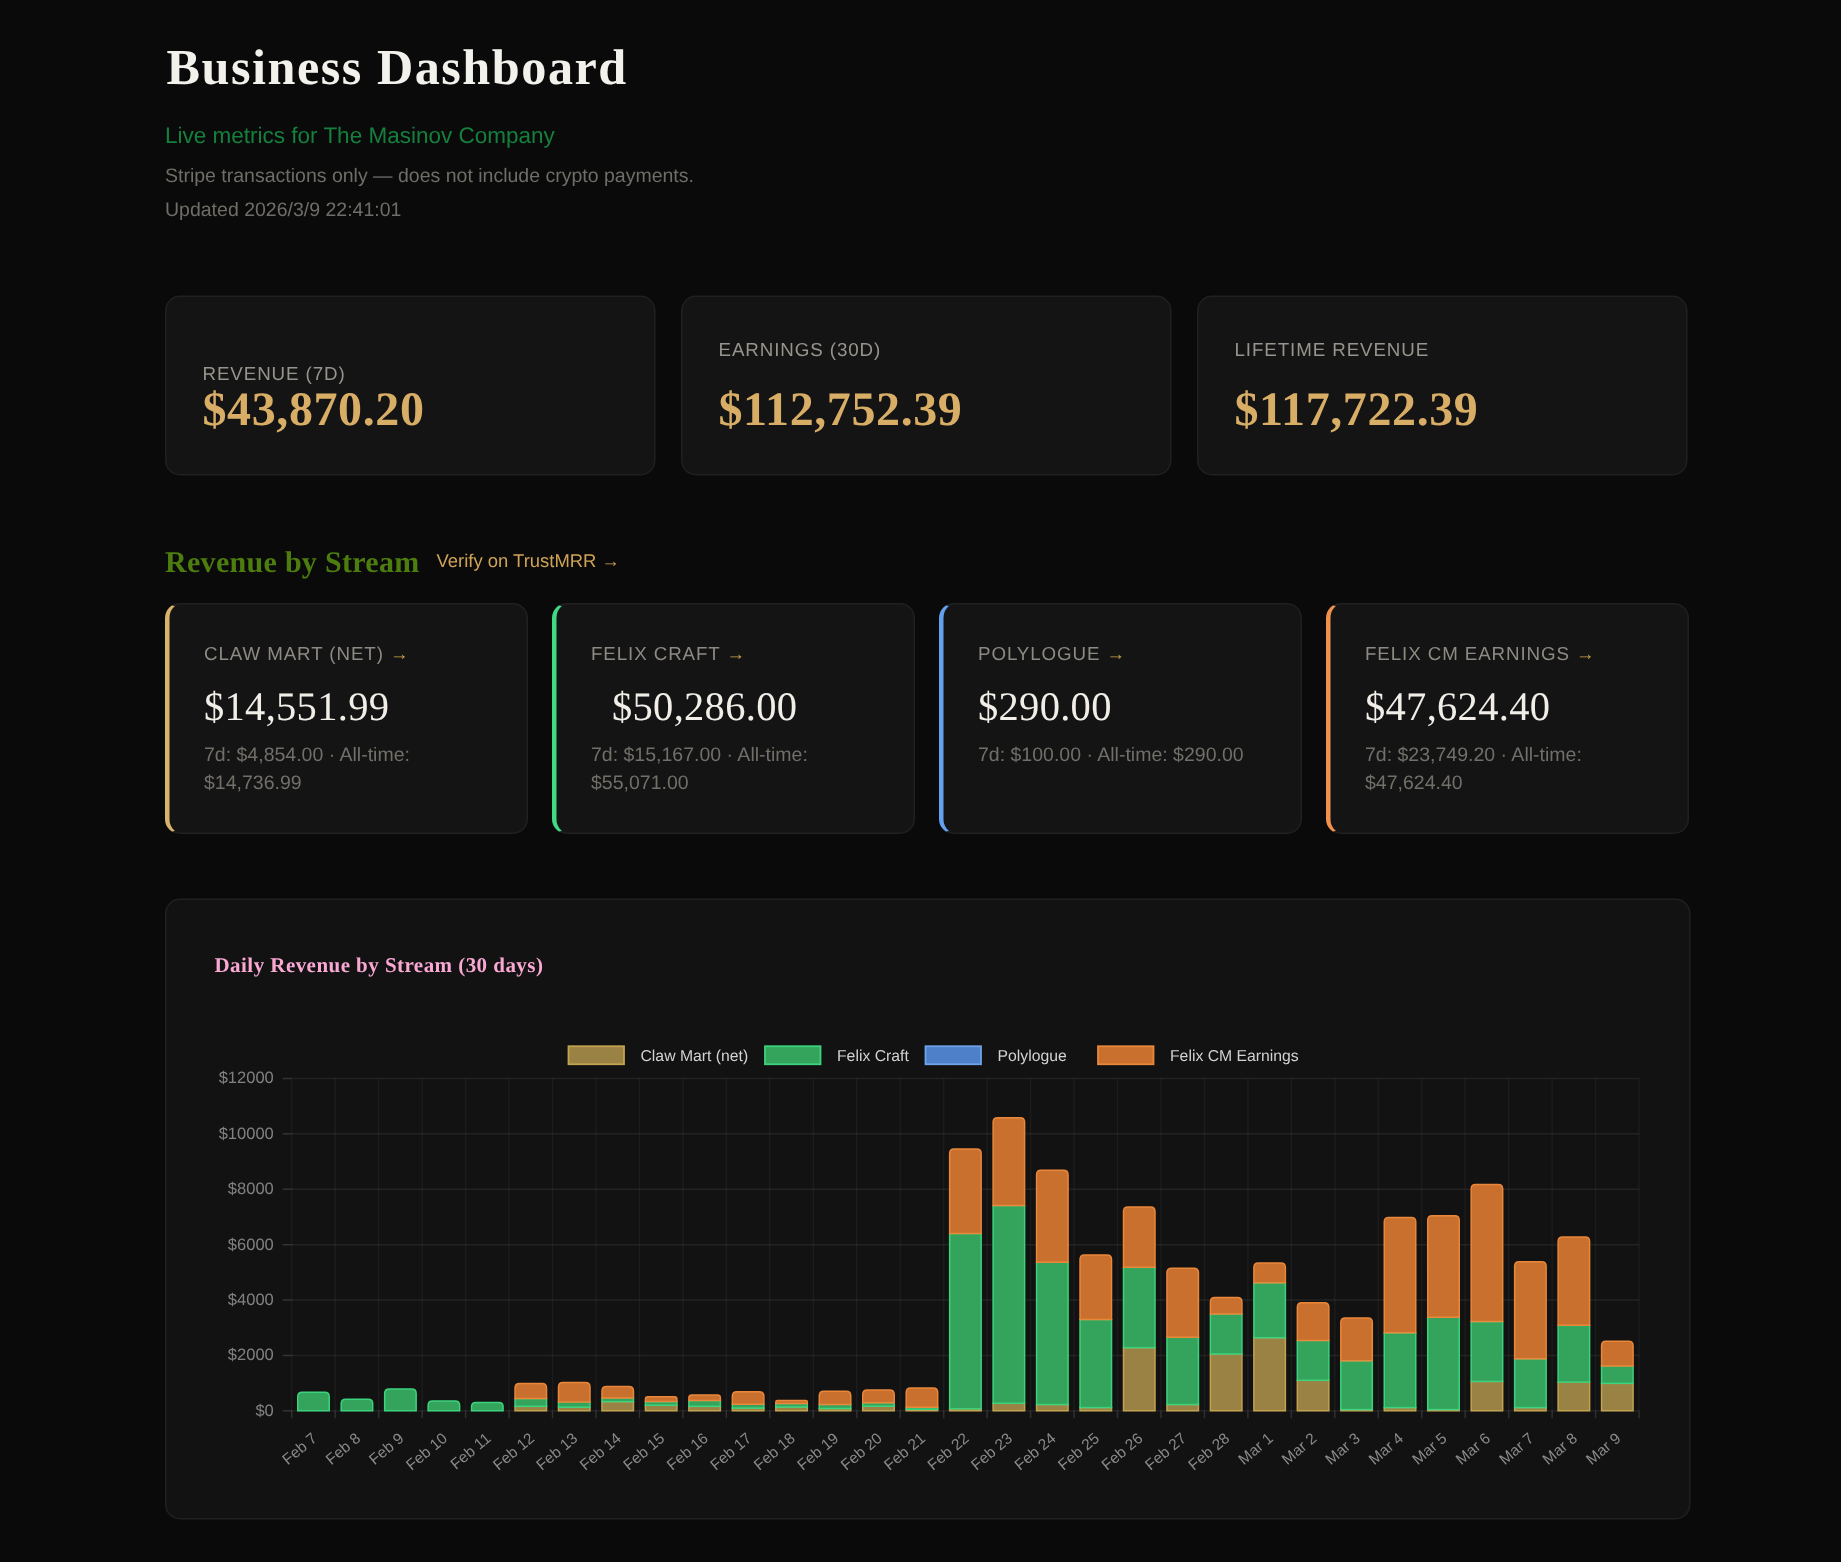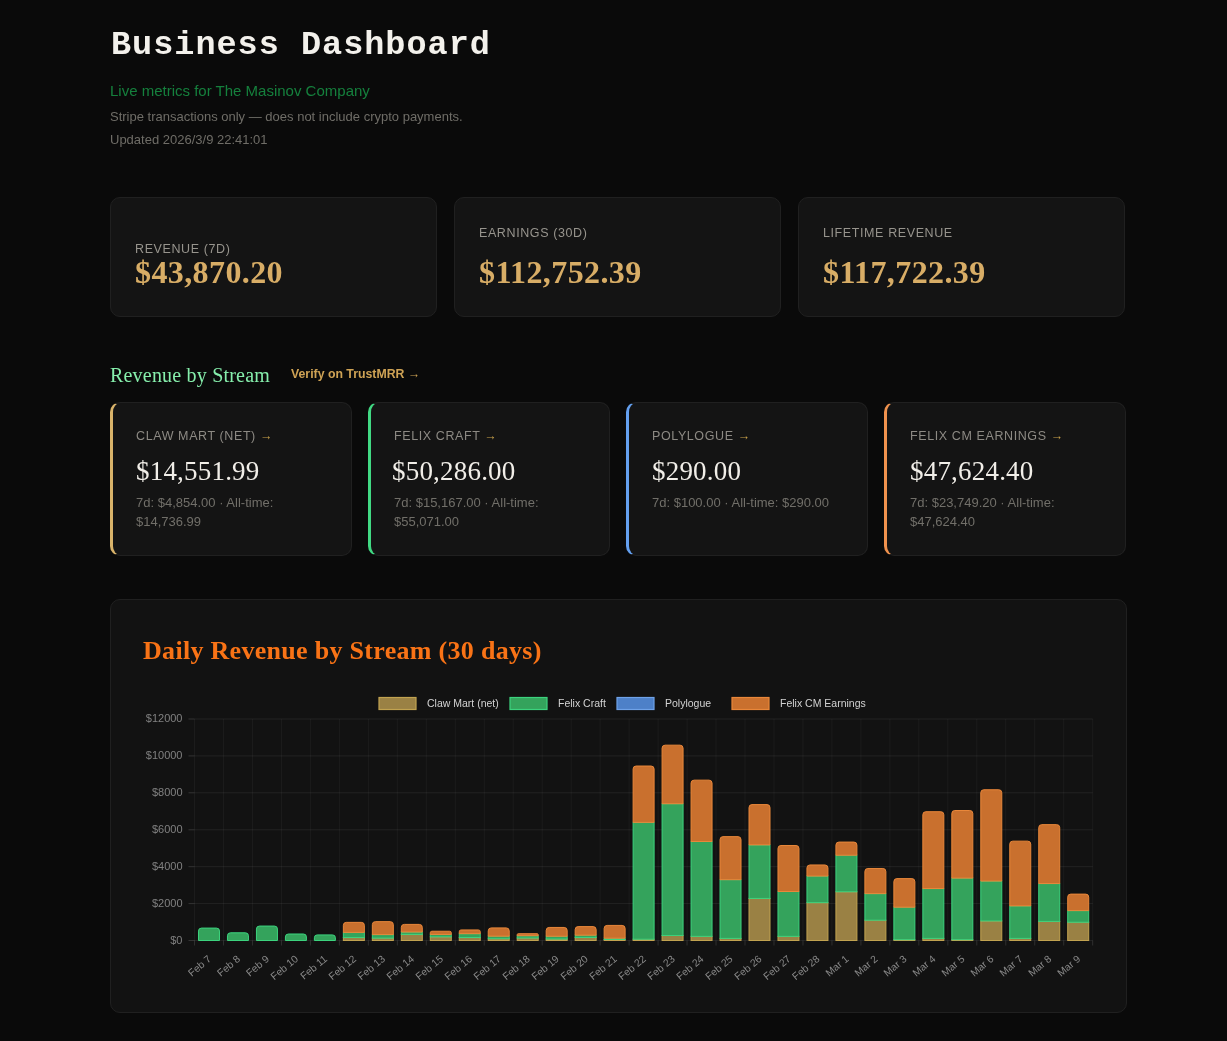--- a/index.html
+++ b/index.html
@@ -1,31 +1,31 @@
 <!DOCTYPE html>
 <html><head><meta charset="utf-8"><title>Business Dashboard</title>
 <style>
 *{margin:0;padding:0;box-sizing:border-box}
 html,body{background:#0a0a0a}
 body{width:1227px;height:1041px;position:relative;font-family:"Liberation Sans",sans-serif;overflow:hidden}
 .abs{position:absolute}
-h1{font-family:Liberation Mono, monospace;font-weight:700;font-size:33.5px;letter-spacing:1px;color:#f3f1ec;line-height:1}
+h1{font-family:Liberation Serif, serif;font-weight:700;font-size:33.5px;letter-spacing:1px;color:#f3f1ec;line-height:1}
 .sub1{font-size:15px;color:#15803d}
 .sub2{font-size:13px;color:#6f6d67}
 .card{position:absolute;background:#141414;border:1px solid #202020;border-radius:10px}
 .statlabel{font-size:12.5px;letter-spacing:0.6px;color:#97948d}
 .statval{font-family:Liberation Serif, serif;font-weight:700;font-size:32px;letter-spacing:0.4px;color:#d8ad66;line-height:1}
-.sechead{font-family:"Liberation Serif",serif;font-weight:400;font-size:20px;letter-spacing:0.2px;color:#86efac;line-height:1}
-.verify{font-size:12.3px;font-weight:700;color:#cfa355}
+.sechead{font-family:"Liberation Serif",serif;font-weight:700;font-size:20px;letter-spacing:0.2px;color:#4d7c0f;line-height:1}
+.verify{font-size:12.3px;font-weight:400;color:#cfa355}
 .scard{position:absolute;background:#141414;border:1px solid #202020;border-radius:10px;width:242px;height:154px}
 .slabel{font-size:12.5px;letter-spacing:0.6px;color:#8d8a84;white-space:nowrap}
 .sarrow{color:#c9a24a}
 .sval{font-family:"Liberation Serif",serif;font-weight:400;font-size:27px;letter-spacing:0.2px;color:#f1eee8;line-height:1}
 .ssub{font-size:13px;color:#716f69;line-height:18.5px}
-.charttitle{font-family:"Liberation Serif",serif;font-weight:700;font-size:26px;letter-spacing:0.3px;color:#f97316;line-height:1}
+.charttitle{font-family:"Liberation Serif",serif;font-weight:700;font-size:14px;letter-spacing:0.3px;color:#f9a8d4;line-height:1}
 </style></head>
 <body>
 <h1 class="abs" style="left:111px;top:29px">Business Dashboard</h1>
 <div class="abs sub1" style="left:110px;top:82px">Live metrics for The Masinov Company</div>
 <div class="abs sub2" style="left:110px;top:109px">Stripe transactions only — does not include crypto payments.</div>
 <div class="abs sub2" style="left:110px;top:132px">Updated 2026/3/9 22:41:01</div>
 
 <div class="card" style="left:110px;top:197px;width:327px;height:120px"></div>
 <div class="card" style="left:454px;top:197px;width:327px;height:120px"></div>
 <div class="card" style="left:798px;top:197px;width:327px;height:120px"></div>
@@ -40,21 +40,21 @@
 <div class="abs verify" style="left:291px;top:367px">Verify on TrustMRR →</div>
 
 <div class="scard" style="left:110px;top:402px;border-left:3px solid #d9b36a"></div>
 <div class="scard" style="left:368px;top:402px;border-left:3px solid #41d983"></div>
 <div class="scard" style="left:626px;top:402px;border-left:3px solid #64a0f0"></div>
 <div class="scard" style="left:884px;top:402px;border-left:3px solid #f0924e"></div>
 <div class="abs slabel" style="left:136px;top:429px">CLAW MART (NET) <span class="sarrow">→</span></div>
 <div class="abs sval" style="left:136px;top:458px">$14,551.99</div>
 <div class="abs ssub" style="left:136px;top:494px;width:200px">7d: $4,854.00 · All-time:<br>$14,736.99</div>
 <div class="abs slabel" style="left:394px;top:429px">FELIX CRAFT <span class="sarrow">→</span></div>
-<div class="abs sval" style="left:392px;top:458px">$50,286.00</div>
+<div class="abs sval" style="left:408px;top:458px">$50,286.00</div>
 <div class="abs ssub" style="left:394px;top:494px;width:200px">7d: $15,167.00 · All-time:<br>$55,071.00</div>
 <div class="abs slabel" style="left:652px;top:429px">POLYLOGUE <span class="sarrow">→</span></div>
 <div class="abs sval" style="left:652px;top:458px">$290.00</div>
 <div class="abs ssub" style="left:652px;top:494px;width:200px">7d: $100.00 · All-time: $290.00</div>
 <div class="abs slabel" style="left:910px;top:429px">FELIX CM EARNINGS <span class="sarrow">→</span></div>
 <div class="abs sval" style="left:910px;top:458px">$47,624.40</div>
 <div class="abs ssub" style="left:910px;top:494px;width:200px">7d: $23,749.20 · All-time:<br>$47,624.40</div>
 
 <div class="card" style="left:110px;top:599px;width:1017px;height:414px;background:#121212"></div>
 <div class="abs charttitle" style="left:143px;top:638px">Daily Revenue by Stream (30 days)</div>

